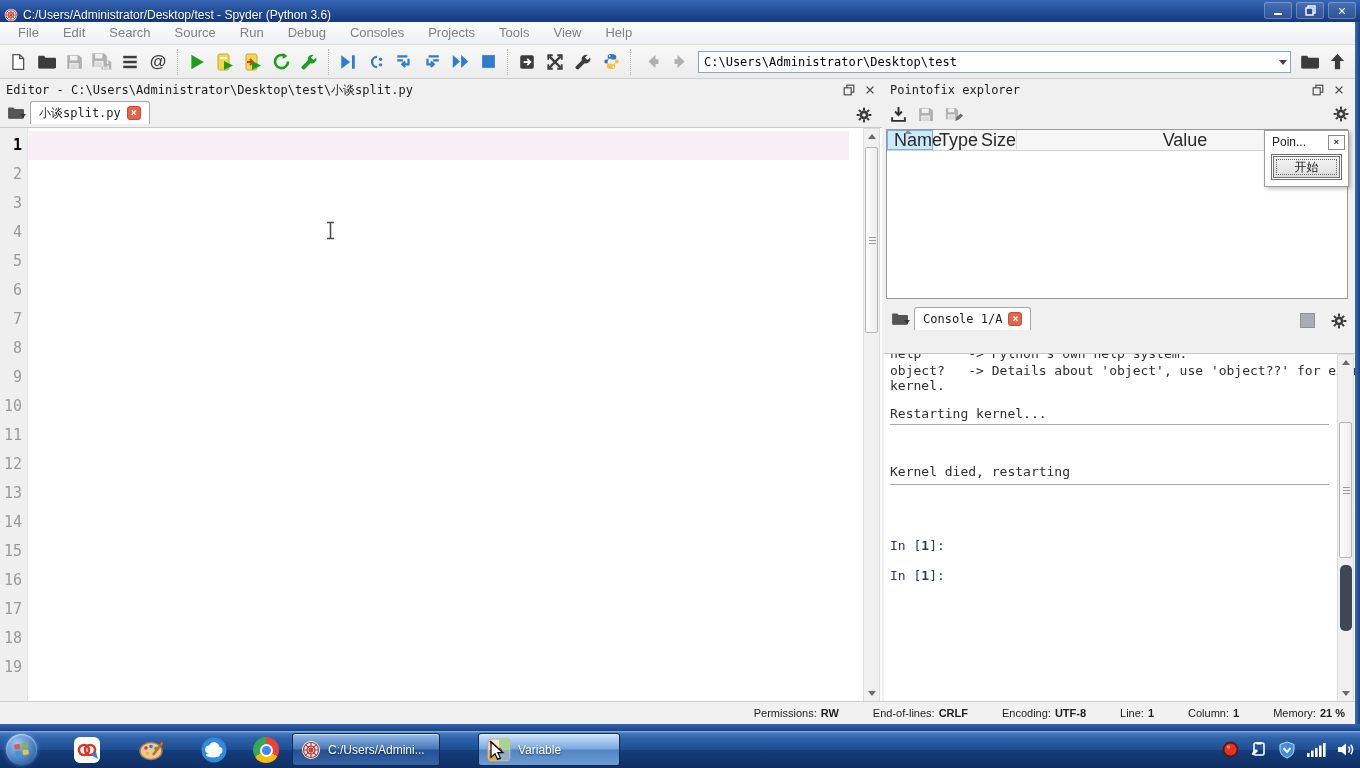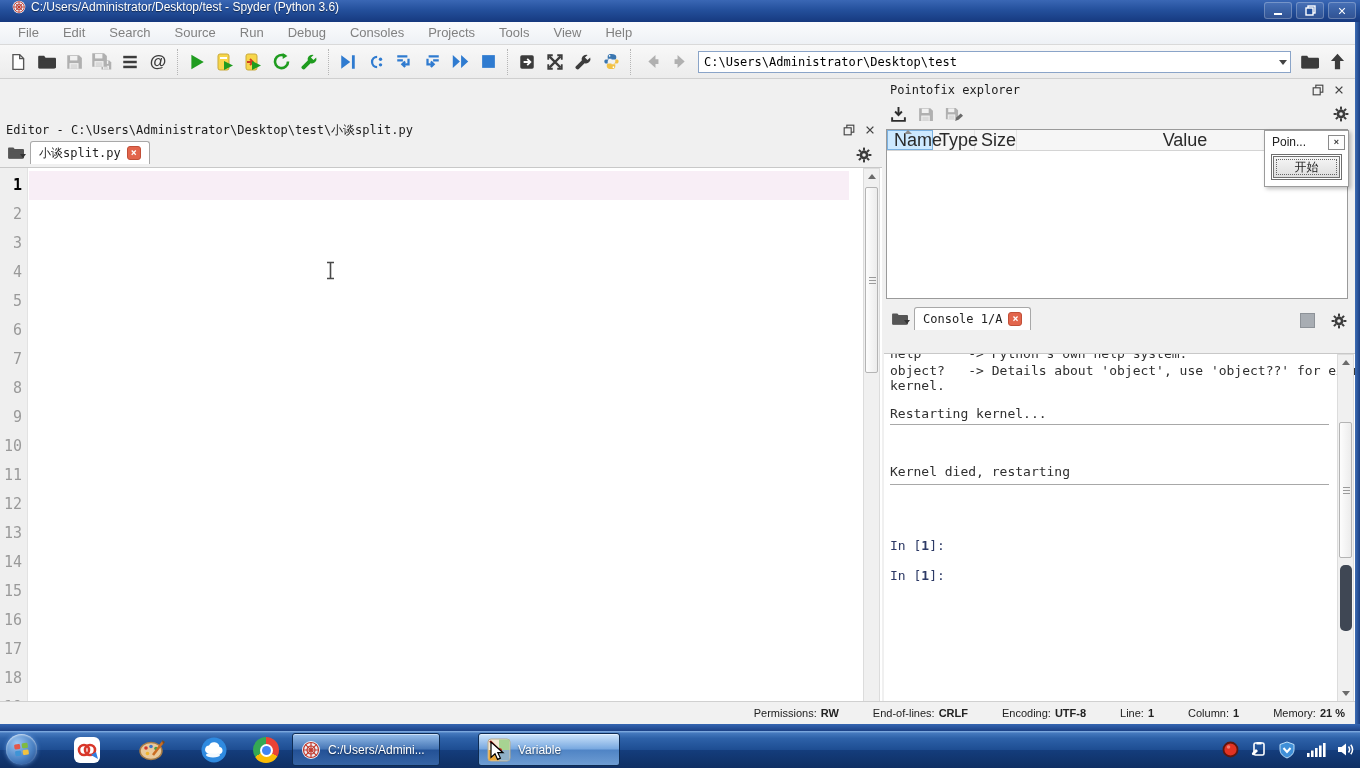--- a/index.html
+++ b/index.html
@@ -2,21 +2,21 @@
 <html><head>
 <meta charset="utf-8">
 <style>
   * { margin:0; padding:0; box-sizing:border-box; }
   html,body { width:1360px; height:768px; overflow:hidden; }
   body { font-family:"Liberation Sans", sans-serif; background:#fff; position:relative; font-size:12px; color:#222; }
 
   
   .titlebar { position:absolute; left:0; top:0; width:1360px; height:22px;
     background:linear-gradient(180deg,#3a67b5 0%,#24509c 45%,#16397f 100%);
-    display:flex; align-items:flex-start; padding-left:12px; color:#fff; }
+    display:flex; align-items:flex-end; padding-left:4px; color:#fff; }
   .titlebar .ttl { font-size:12px; margin-left:5px; text-shadow:0 1px 1px rgba(0,0,0,.5); }
   .winbtns { position:absolute; right:4px; top:2px; display:flex; gap:4px; }
   .winbtn { width:28px; height:17px; border-radius:3px; background:rgba(255,255,255,.10);
     border:1px solid rgba(255,255,255,.25); display:flex; align-items:center; justify-content:center; }
 
   
   .menubar { position:absolute; left:0; top:22px; width:1355px; height:23px;
     background:linear-gradient(180deg,#fafbfd 0%,#eef1f5 100%); border-bottom:1px solid #d9d9d9;
     display:flex; align-items:center; padding-left:6px; }
   .menuitem { padding:0 12px; color:#818181; font-size:13px; line-height:22px; }
@@ -50,21 +50,21 @@
   .ph-icons { margin-left:auto; display:flex; gap:8px; align-items:center; }
   .tabbar { height:26px; background:#f0f0f0; display:flex; position:relative; }
   .browse-tabs { width:24px; height:22px; margin:0 2px 1px 4px; display:flex; align-items:center; justify-content:center; }
   .tab { height:23px; background:#fff; border:1px solid #a8a8a8; border-bottom:none;
     border-radius:3px 3px 0 0; display:flex; align-items:center; gap:6px; padding:0 8px;
     font-family:"DejaVu Sans Mono", monospace; font-size:12px; }
   .tabclose { width:14px; height:14px; background:#e2654c; border:1px solid #c14f38; border-radius:3px;
     color:#fff; font-size:10px; font-weight:bold; line-height:12px; text-align:center; }
 
   
-  .editor-pane { position:absolute; left:0; top:0; width:882px; height:622px;margin-top:40px; }
+  .editor-pane { position:absolute; left:0; top:0; width:882px; height:622px; }
   .editor-body { position:absolute; left:0; top:48px; width:882px; height:574px; background:#fff; border-top:1px solid #c8c8c8; }
   .gutter { position:absolute; left:0; top:0; width:28px; height:100%; background:#efefef; border-right:1px solid #e2e2e2; }
   .lnum { position:absolute; right:5px; width:20px; text-align:right; font-family:"DejaVu Sans Mono", monospace;
     font-size:15px; color:#9a9a9a; height:29px; line-height:29px; }
   .lnum.cur { color:#000; font-weight:bold; }
   .curline { position:absolute; left:29px; top:3px; width:820px; height:29px; background:#f8eef6; }
   .vscroll { position:absolute; width:17px; background:#f0f0f0; border:1px solid #dcdcdc; }
   .sb-arrow { position:absolute; left:0; width:15px; height:15px; display:flex; align-items:center; justify-content:center; }
   .sb-tri-up { width:0;height:0;border-left:4px solid transparent;border-right:4px solid transparent;border-bottom:5px solid #6b6b6b; }
   .sb-tri-dn { width:0;height:0;border-left:4px solid transparent;border-right:4px solid transparent;border-top:5px solid #6b6b6b; }

